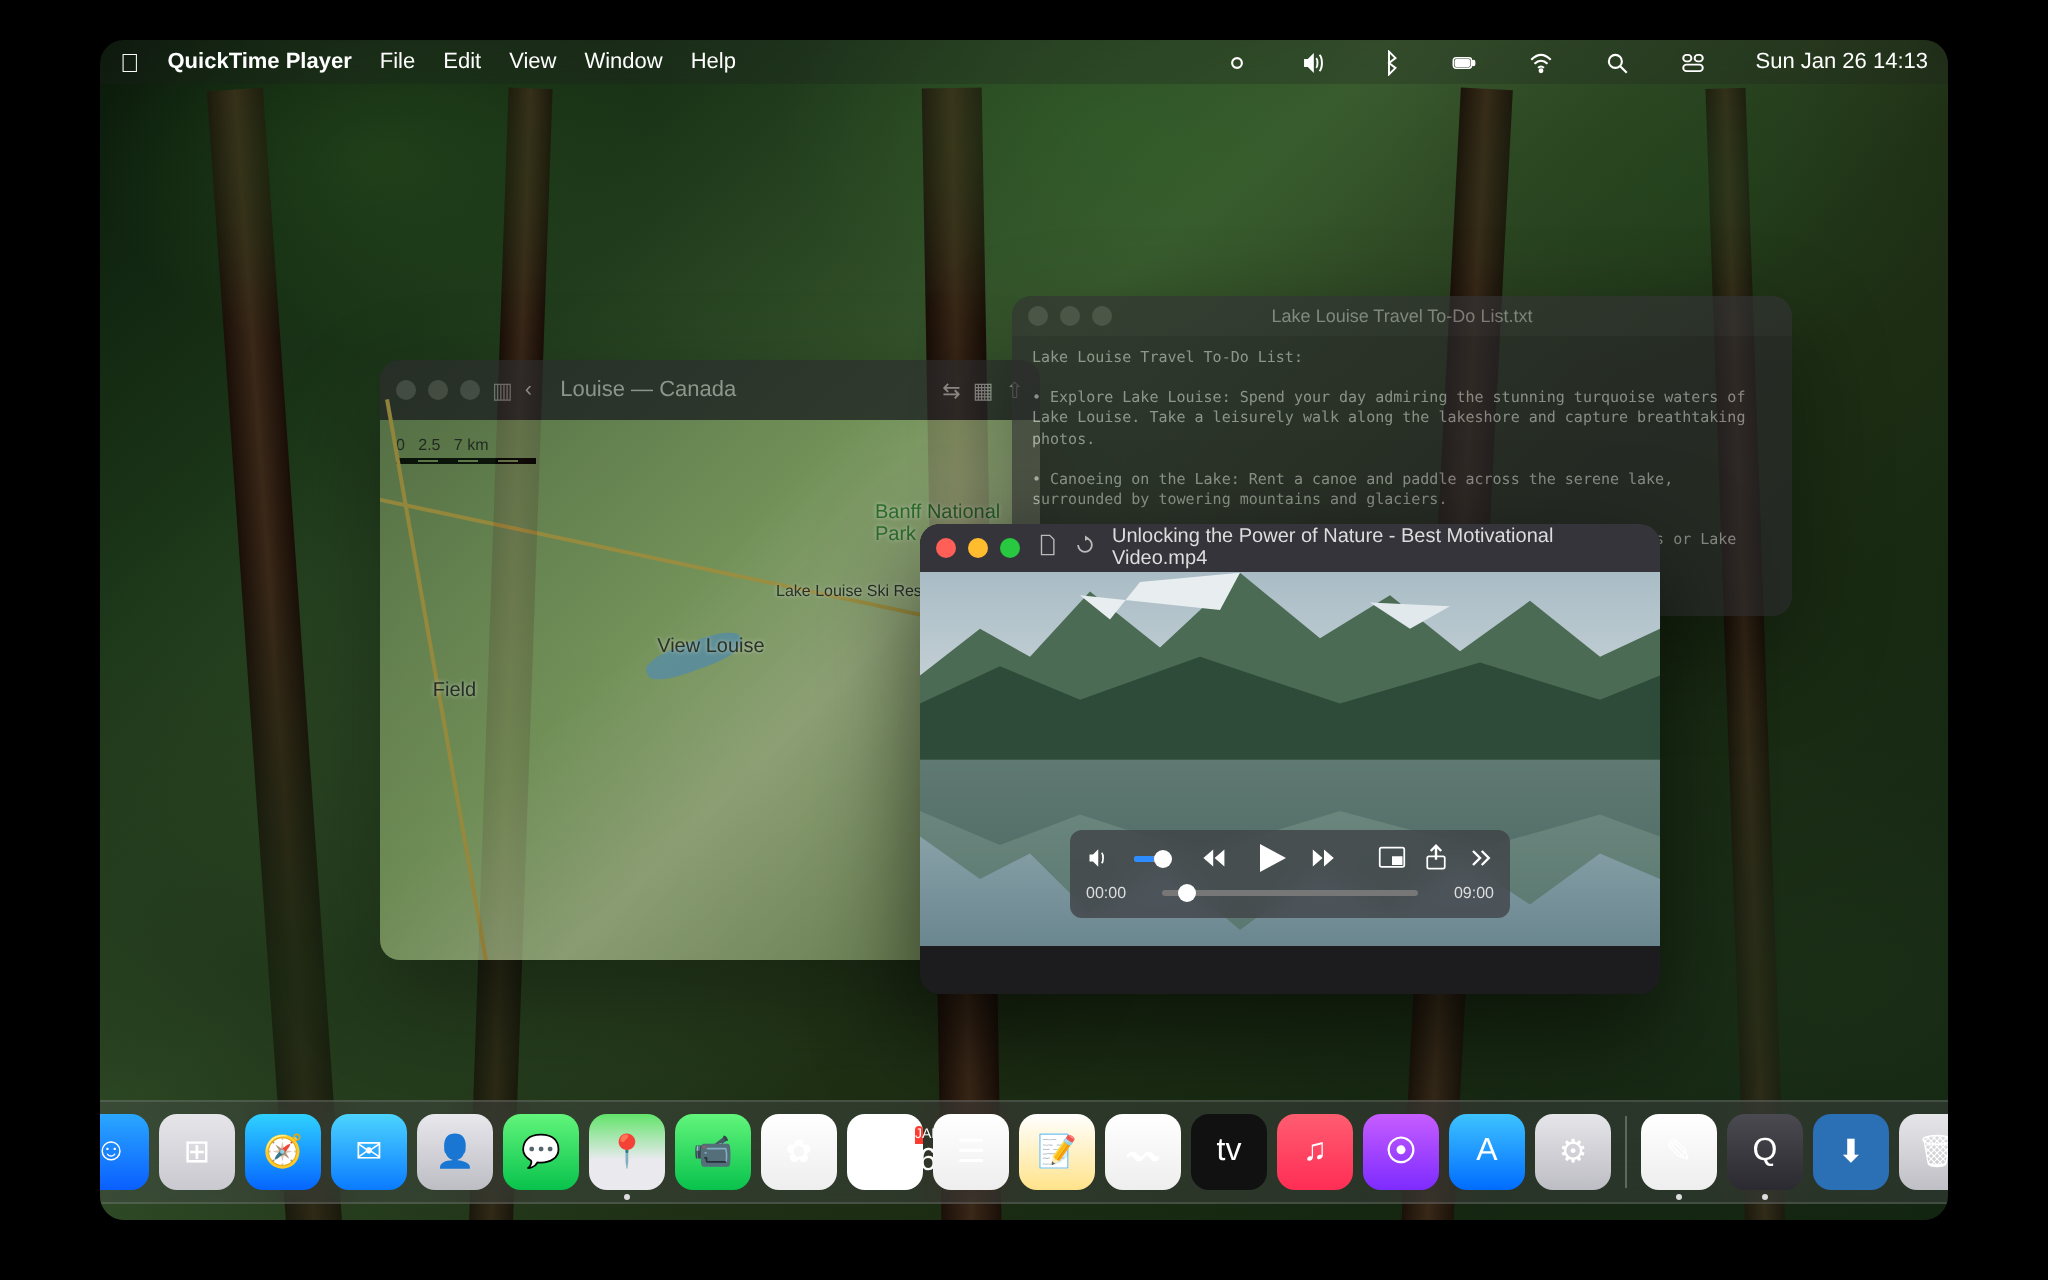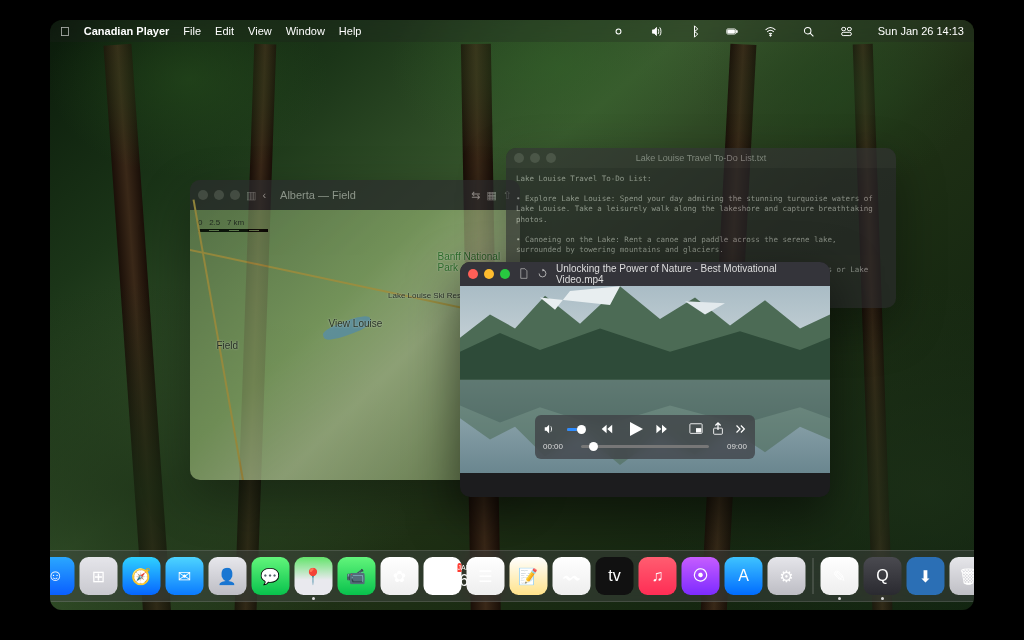--- a/index.html
+++ b/index.html
@@ -100,21 +100,21 @@
     <div class="trunk a"></div>
       <div class="trunk b"></div>
       <div class="trunk c"></div>
       <div class="trunk d"></div>
       <div class="trunk e"></div>
     <div class="canopy"></div>
   </div>
 
   <div class="menubar">
     <span class="apple"></span>
-    <span class="appname" data-bind="menubar.app_name">Canadian Player</span>
+    <span class="appname" data-bind="menubar.app_name">QuickTime Player</span>
     <span data-bind="menubar.menus.0">File</span>
     <span data-bind="menubar.menus.1">Edit</span>
     <span data-bind="menubar.menus.2">View</span>
     <span data-bind="menubar.menus.3">Window</span>
     <span data-bind="menubar.menus.4">Help</span>
     <span class="spacer"></span>
     <div class="right">
       <span class="icon">
           <svg viewBox="0 0 16 16">
             <circle cx="8" cy="8" r="3" fill="none" stroke-width="1.3"></circle>
@@ -163,21 +163,21 @@
 
   <div class="window maps">
     <div class="toolbar">
       <div class="trafficlights">
         <span class="tl dim"></span>
         <span class="tl dim"></span>
         <span class="tl dim"></span>
       </div>
       <span style="opacity:.7">▥</span>
       <span>‹</span>
-      <span class="title" data-bind="maps_window.title">Alberta — Field</span>
+      <span class="title" data-bind="maps_window.title">Louise — Canada</span>
       <span>⇆</span>
       <span>▦</span>
       <span>⇧</span>
     </div>
     <div class="mapcanvas">
       <div class="scale">
         <div><span data-bind="maps_window.scale.left">0</span>&nbsp;&nbsp;&nbsp;<span data-bind="maps_window.scale.mid">2.5</span>&nbsp;&nbsp;&nbsp;<span data-bind="maps_window.scale.right">7 km</span></div>
         <div class="bar"></div>
       </div>
       <div class="road"></div>

